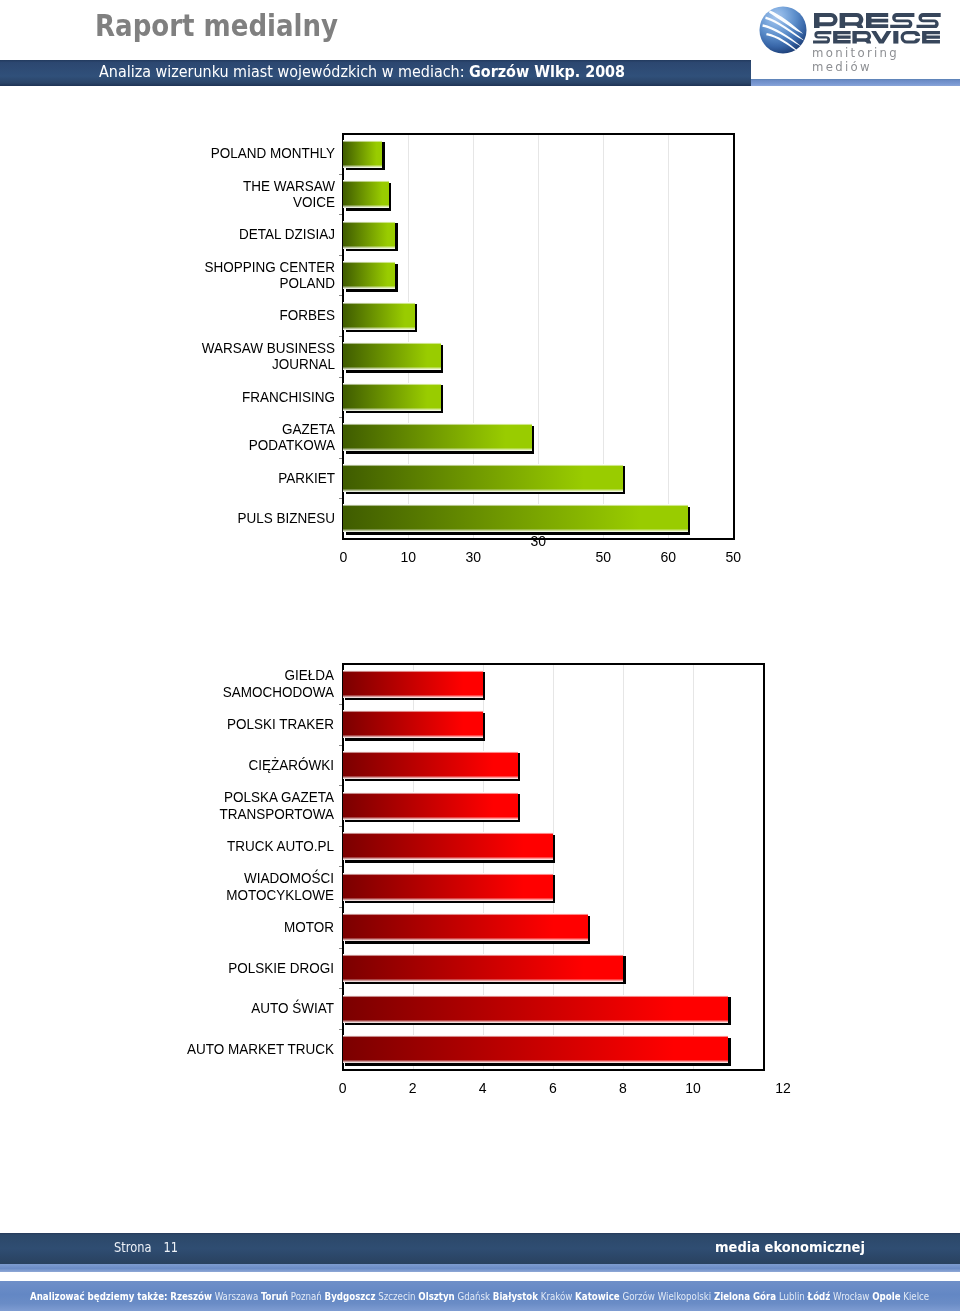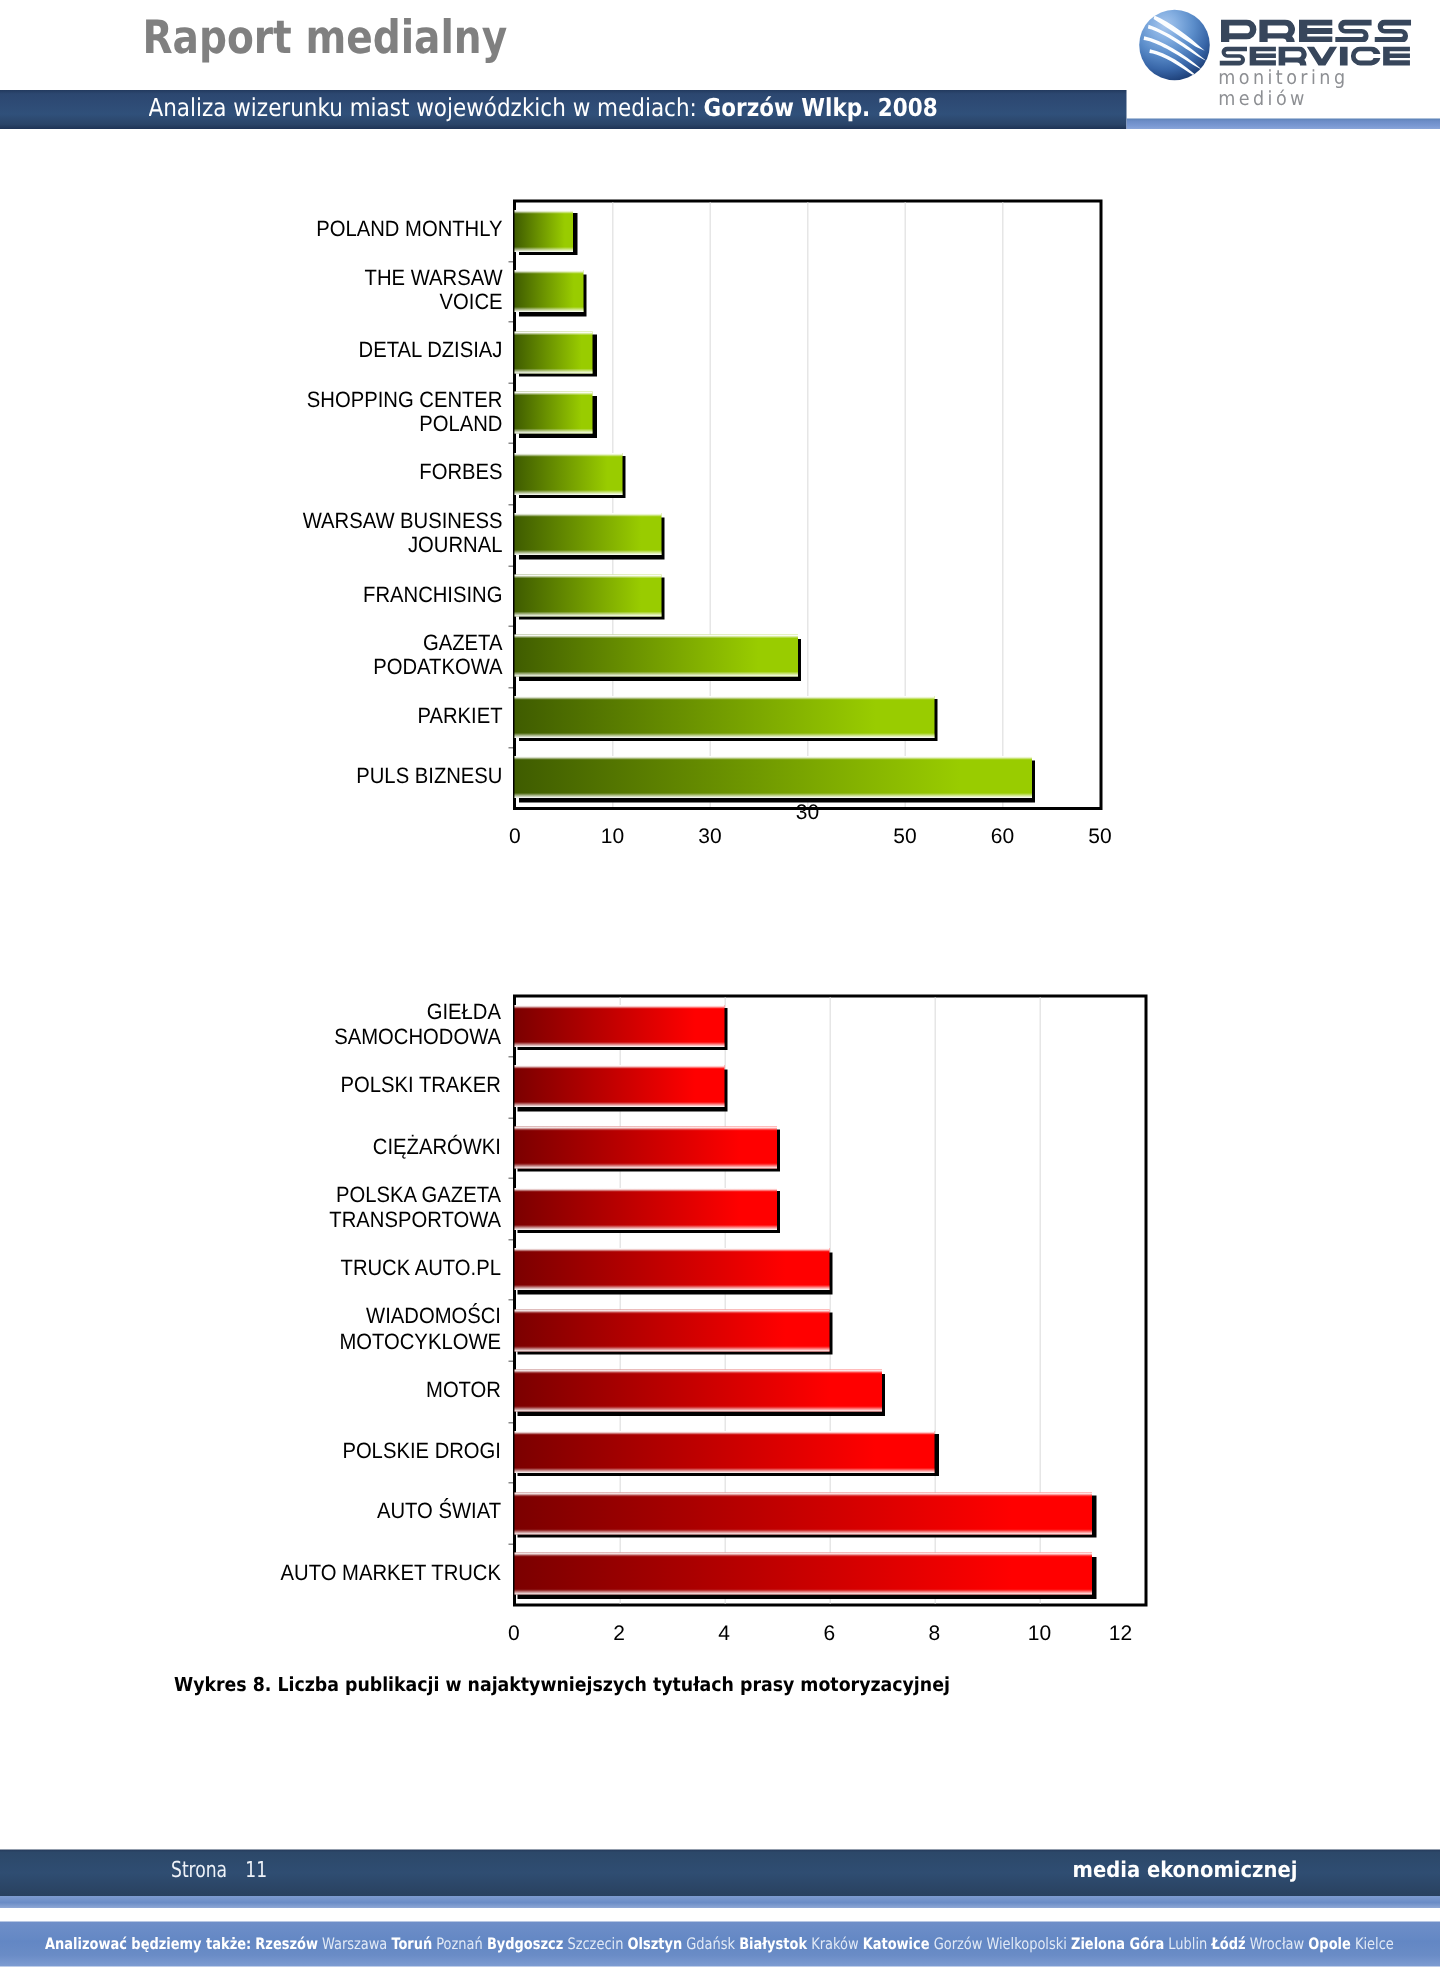--- a/index.html
+++ b/index.html
@@ -269,22 +269,21 @@
         <div class="axis-tick" style="left: 339px; top: 907px;"></div>
         <div class="axis-tick" style="left: 339px; top: 948px;"></div>
         <div class="axis-tick" style="left: 339px; top: 988px;"></div>
         <div class="axis-tick" style="left: 339px; top: 1029px;"></div>
         <div class="tick-label" style="width: 40px; left: 322.6px; top: 1080px;">0</div>
         <div class="tick-label" style="width: 40px; left: 392.683px; top: 1080px;">2</div>
         <div class="tick-label" style="width: 40px; left: 462.767px; top: 1080px;">4</div>
         <div class="tick-label" style="width: 40px; left: 532.85px; top: 1080px;">6</div>
         <div class="tick-label" style="width: 40px; left: 602.933px; top: 1080px;">8</div>
         <div class="tick-label" style="width: 40px; left: 673.017px; top: 1080px;">10</div>
-        <div class="tick-label" style="width: 40px; left: 727px; top: 1080px;">12</div>
-        <div class="caption" style="left: 116px; top: 1116px;">Wykres 8. Liczba publikacji w najaktywniejszych tytułach prasy motoryzacyjnej</div>
+        <div class="tick-label" style="width: 40px; left: 763px; top: 1080px;">12</div>
       </div>
     </div>
 
   <div class="foot-bar"></div>
   <div class="foot-rule"></div>
   <div class="foot-page"><span>Strona</span><span class="num">11</span></div>
   <div class="foot-mi">media ekonomicznej</div>
   <div class="foot-strip"></div>
   <div class="foot-cities" id="foot-cities"><b>Analizować będziemy także:</b> <b>Rzeszów</b> <span class="lite">Warszawa</span> <b>Toruń</b> <span class="lite">Poznań</span> <b>Bydgoszcz</b> <span class="lite">Szczecin</span> <b>Olsztyn</b> <span class="lite">Gdańsk</span> <b>Białystok</b> <span class="lite">Kraków</span> <b>Katowice</b> <span class="lite">Gorzów Wielkopolski</span> <b>Zielona Góra</b> <span class="lite">Lublin</span> <b>Łódź</b> <span class="lite">Wrocław</span> <b>Opole</b> <span class="lite">Kielce</span></div>
 

